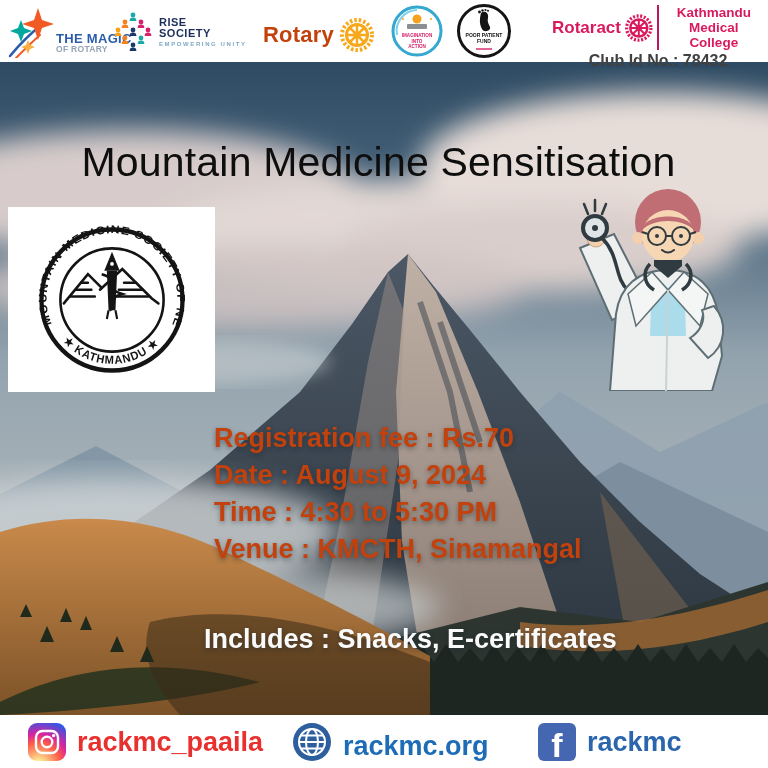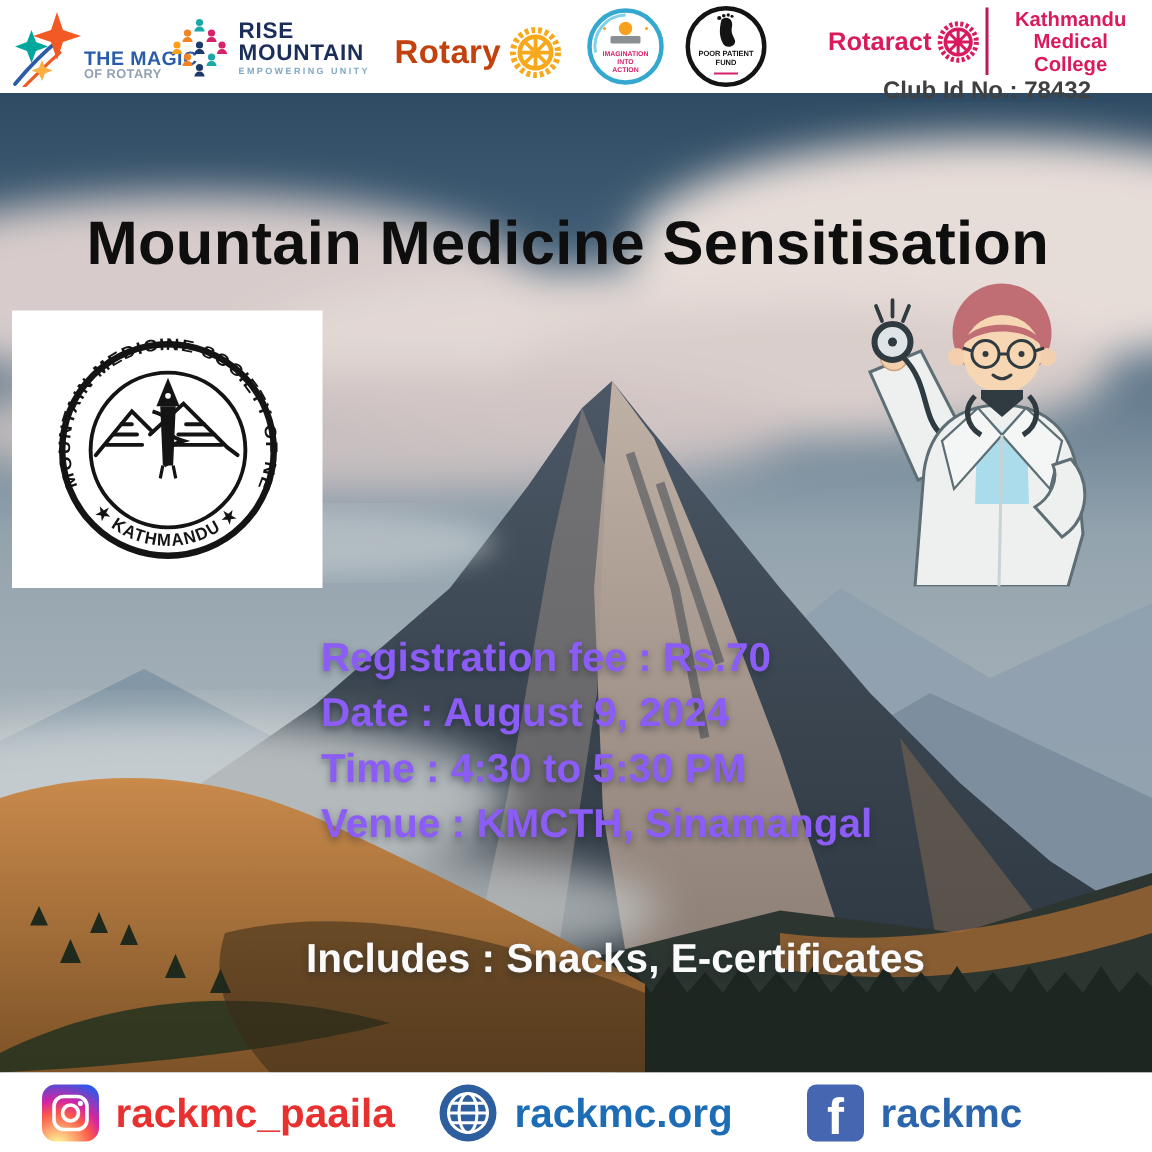--- a/index.html
+++ b/index.html
@@ -7,50 +7,50 @@
           font-family:"Liberation Sans",sans-serif;}
   
   .header{position:absolute;top:0;left:0;width:768px;height:62px;background:#fff;z-index:6;}
   .logo{position:absolute;display:flex;align-items:center;}
   .magic{left:8px;top:6px;gap:2px;}
   .magic-text{margin-top:22px;line-height:1.05;}
   .magic-l1{font-size:13px;font-weight:bold;color:#2a5caa;letter-spacing:.3px;}
   .magic-l2{font-size:8.5px;font-weight:bold;color:#93a2b4;letter-spacing:.3px;}
   .rise{left:112px;top:9px;gap:5px;}
   .rise-text{line-height:1;}
-  .rise-w{font-size:15px;font-weight:bold;color:#1b2e5a;letter-spacing:.5px;}
+  .rise-w{font-size:11px;font-weight:bold;color:#1b2e5a;letter-spacing:.5px;}
   .rise-tag{font-size:6px;font-weight:bold;color:#7fa8c4;letter-spacing:1.6px;margin-top:2px;}
   .rotary{left:263px;top:18px;gap:6px;}
   .rotary-word{font-size:22px;font-weight:bold;color:#c2410c;letter-spacing:.2px;}
   .imagination{left:391px;top:5px;}
   .ppf{left:456px;top:3px;}
   .rotaract{left:552px;top:5px;display:block;width:212px;}
   .rotaract-row{display:flex;align-items:center;justify-content:center;gap:4px;text-align:center;}
   .rotaract-word{font-size:17px;font-weight:bold;color:#d91a5d;}
   .kmc-col{border-left:2px solid #be185d;padding-left:5px;line-height:1.12;}
   .kmc-line{font-size:13.5px;font-weight:bold;color:#d91a5d;}
   .club-id{text-align:center;font-size:16px;font-weight:bold;color:#404040;margin-top:2px;}
   
   .photo{position:absolute;top:62px;left:0;width:768px;height:653px;z-index:1;}
   
   .title{position:absolute;top:139px;left:0;width:757px;text-align:center;z-index:3;
-         font-size:41px;font-weight:bold;color:#0e0e0e;letter-spacing:.2px;}
+         font-size:41px;font-weight:normal;color:#0e0e0e;letter-spacing:.2px;}
   .seal-box{position:absolute;left:8px;top:207px;width:207px;height:185px;background:#fff;
             display:flex;align-items:center;justify-content:center;z-index:3;}
   .doctor{position:absolute;left:562px;top:186px;z-index:3;}
-  .details{position:absolute;left:214px;top:420px;z-index:3;color:#8b5cf6;
+  .details{position:absolute;left:214px;top:420px;z-index:3;color:#c2410c;
            font-size:27px;font-weight:bold;line-height:37px;
            text-shadow:0 2px 5px rgba(25,35,45,.45);}
   .includes{position:absolute;left:204px;top:608px;z-index:3;color:#fafafa;
             font-size:27px;font-weight:bold;text-shadow:0 2px 5px rgba(25,35,45,.45);margin-top:16px;}
   
   .footer{position:absolute;left:0;bottom:0;width:768px;height:53px;background:#fff;z-index:6;}
   .social{position:absolute;top:7px;display:flex;align-items:center;gap:11px;height:40px;}
   .social-ig{left:28px;}
-  .social-web{left:292px;}
+  .social-web{left:292px;align-items:flex-end;}
   .social-fb{left:538px;}
   .handle{font-size:27px;font-weight:bold;}
   .handle-ig{color:#e8302e;}
   .handle-web{color:#1d6db6;}
   .handle-fb{color:#2b66ad;}
   .ig-badge{width:38px;height:38px;border-radius:9px;display:flex;align-items:center;justify-content:center;
     background:radial-gradient(circle at 28% 110%,#fdf497 0%,#fdf497 6%,#fd5949 45%,#d6249f 62%,#285AEB 92%);}
   .fb-badge{width:38px;height:38px;border-radius:6px;background:#4567b2;display:flex;
             align-items:flex-end;justify-content:center;overflow:hidden;}
   .fb-glyph{color:#fff;font-size:34px;font-weight:bold;line-height:.88;font-family:"Liberation Sans",sans-serif;}
@@ -112,21 +112,21 @@
               <path d="M-3.4,4 a3.4,3.4 0 0 1 6.8,0 Z"></path>
             </g>
           <g fill="#1b3a6b">
               <circle cy="-2" r="2.4"></circle>
               <path d="M-3.4,4 a3.4,3.4 0 0 1 6.8,0 Z"></path>
             </g>
         </g>
       </svg>
       <div class="rise-text">
         <div class="rise-w">RISE</div>
-        <div class="rise-w">MOUNTAIN</div>
+        <div class="rise-w">SOCIETY</div>
         <div class="rise-tag">EMPOWERING UNITY</div>
       </div>
     </div>
 
     <div class="logo rotary">
       <span class="rotary-word">Rotary</span>
       <svg width="34" height="34" viewBox="0 0 34 34">
         <circle cx="17" cy="17" r="15" fill="none" stroke="#f7a81b" stroke-width="4" stroke-dasharray="2.5 2"></circle>
         <circle cx="17" cy="17" r="10.5" fill="none" stroke="#f7a81b" stroke-width="3"></circle>
         <path d="M17,7 V27 M7,17 H27 M10,10 L24,24 M24,10 L10,24" stroke="#f7a81b" stroke-width="2.5"></path>

